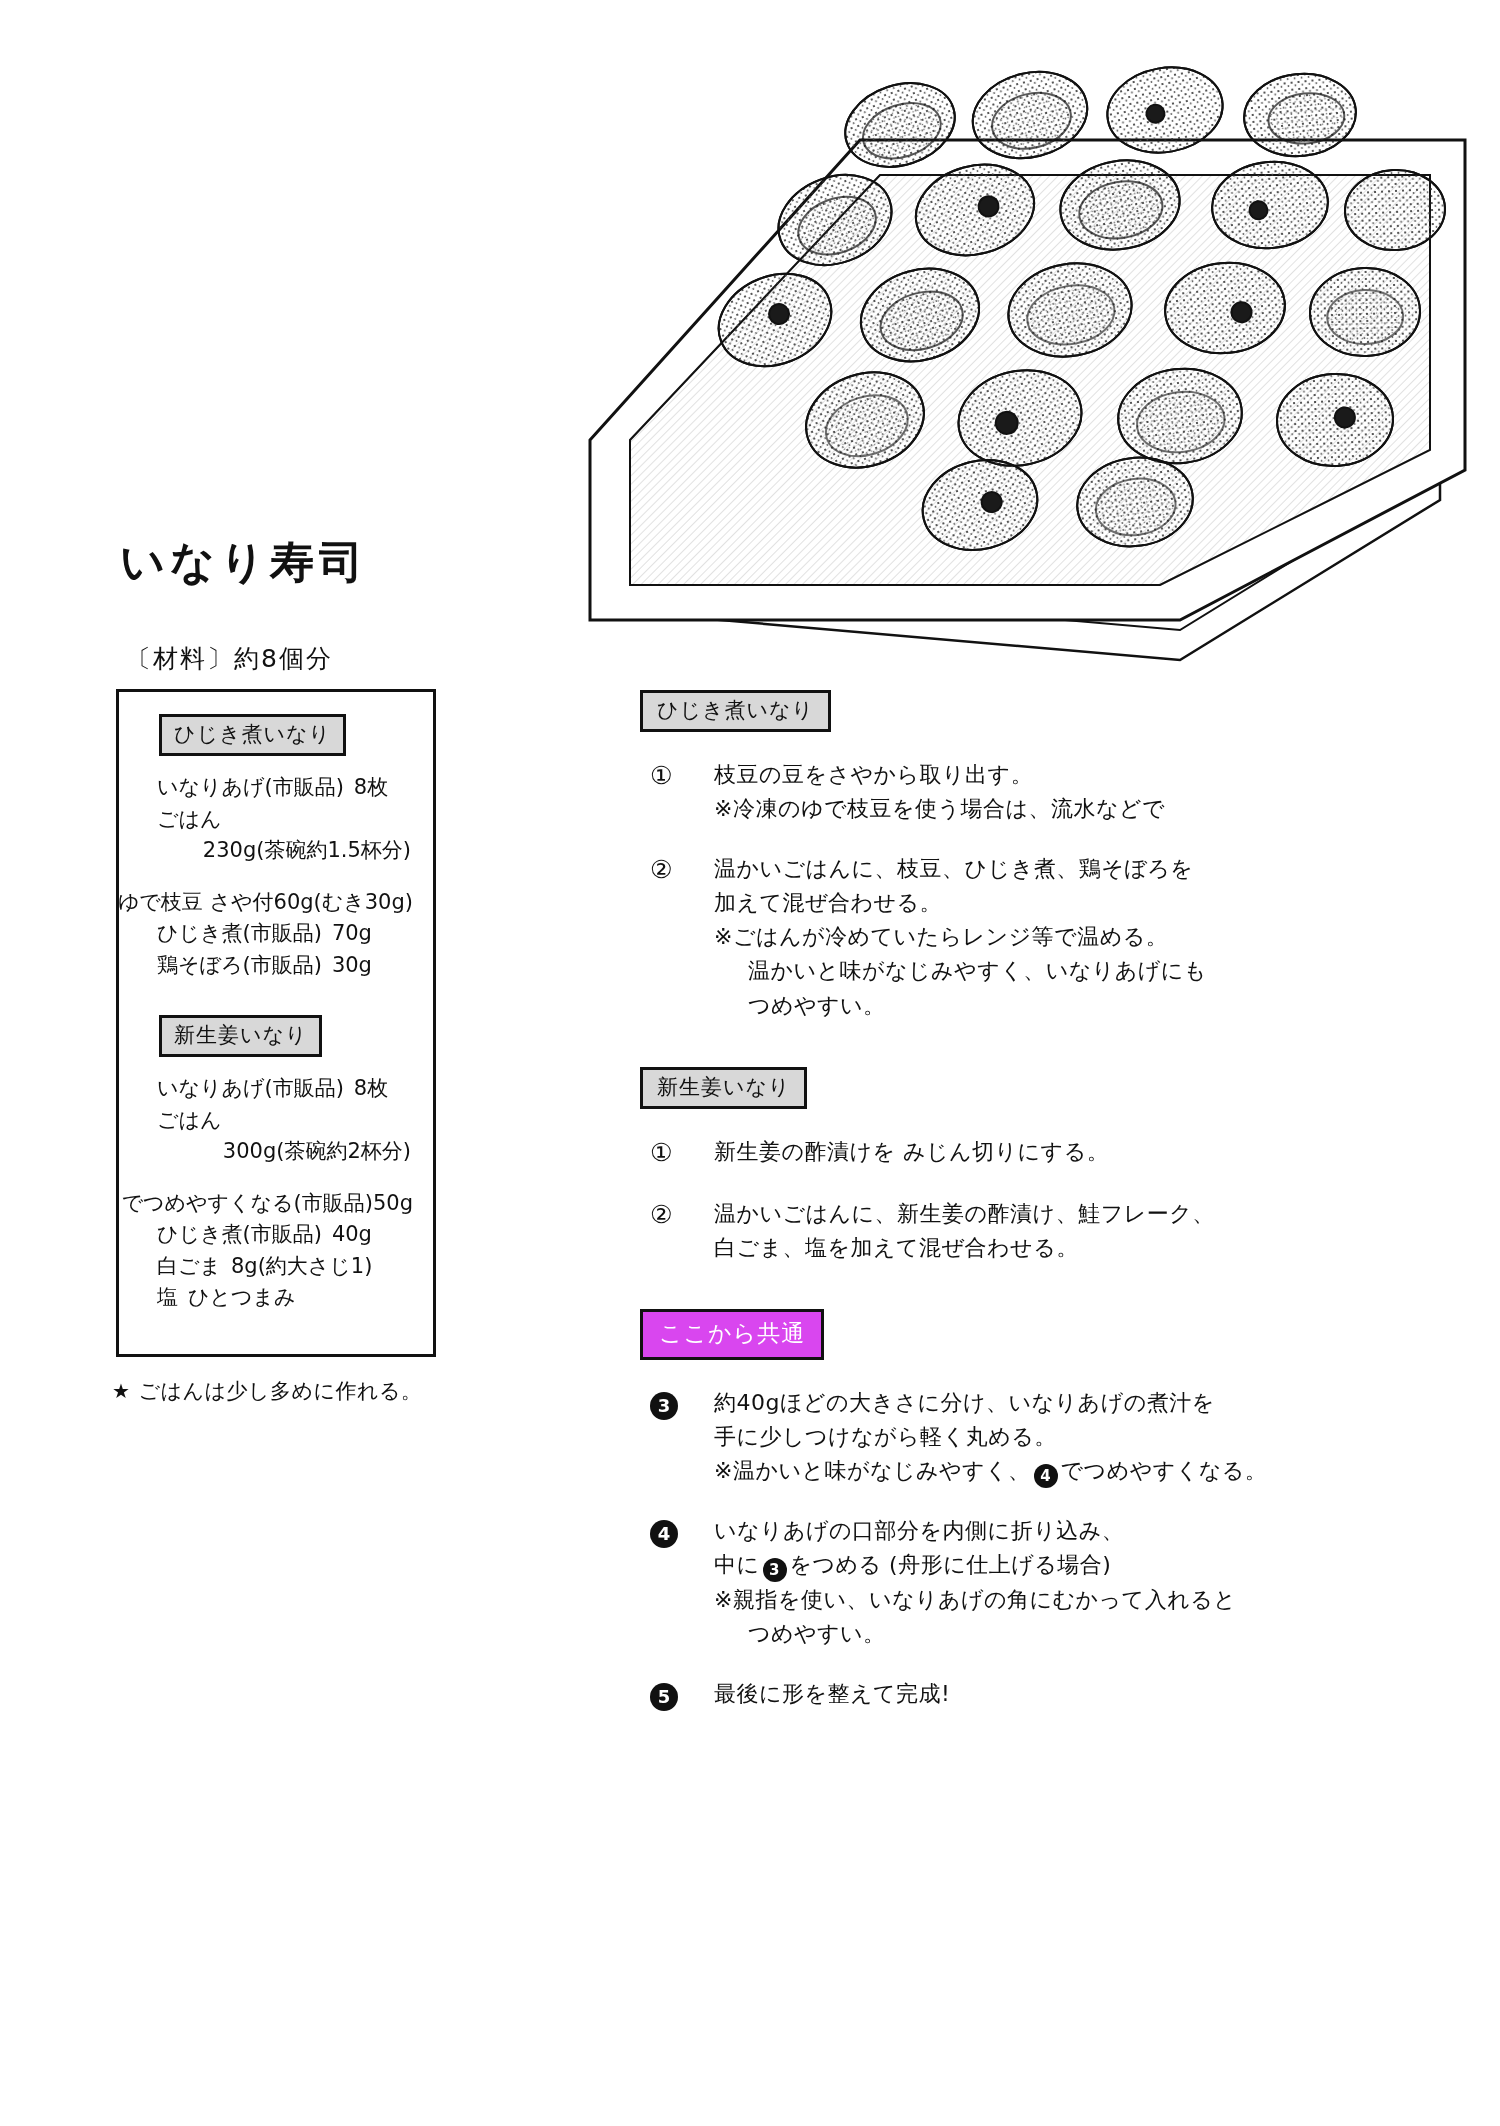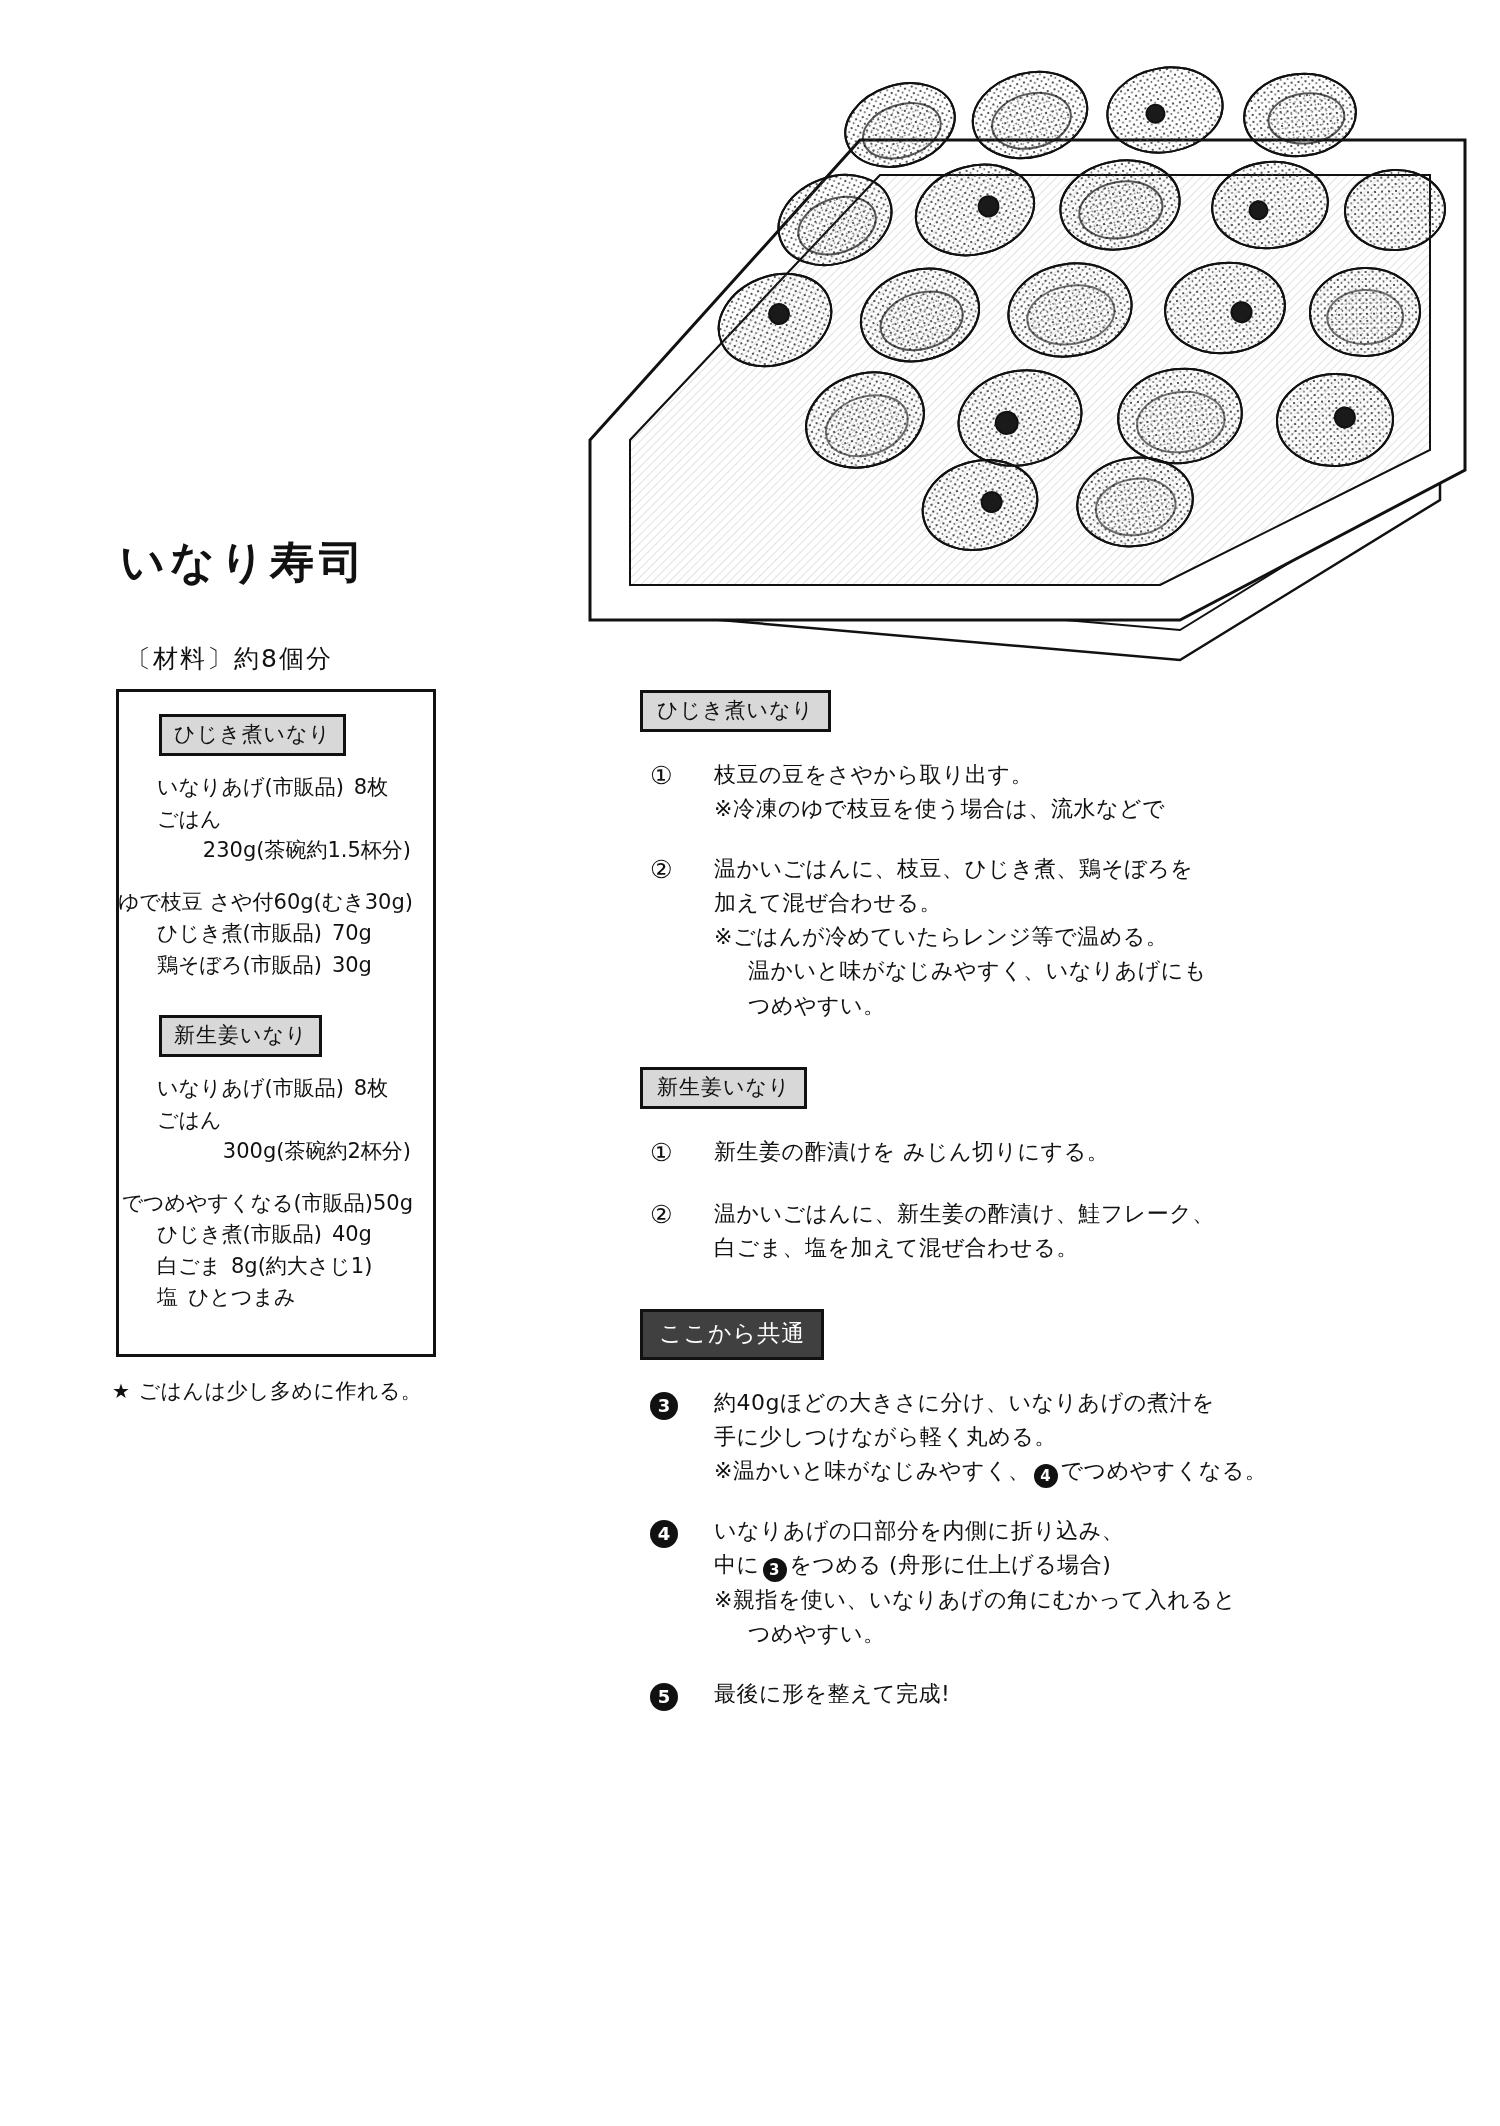--- a/index.html
+++ b/index.html
@@ -109,21 +109,21 @@
   .section-label {
     display: inline-block;
     border: 3px solid #111;
     background: #d8d8d8;
     padding: 3px 14px 5px 14px;
     font-size: 21px;
     letter-spacing: 1px;
     white-space: nowrap;
   }
   .section-label.inverted {
-    background: #404040;
+    background: #d946ef;
     color: #fff;
     border-color: #111;
     padding: 6px 16px 8px 16px;
     font-size: 23px;
   }
 
   .steps { margin: 26px 0 0 0; }
 
   .step {
     display: flex;

